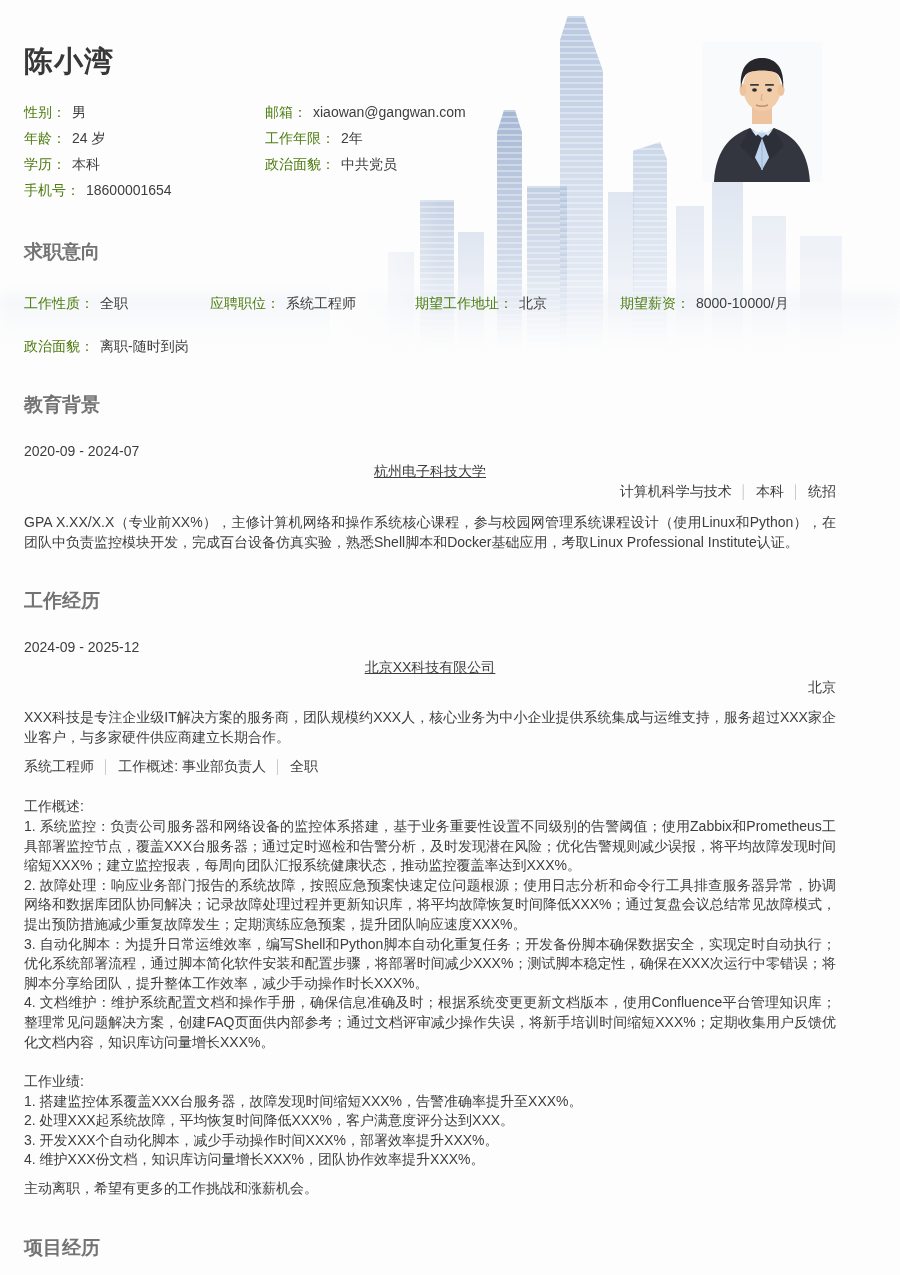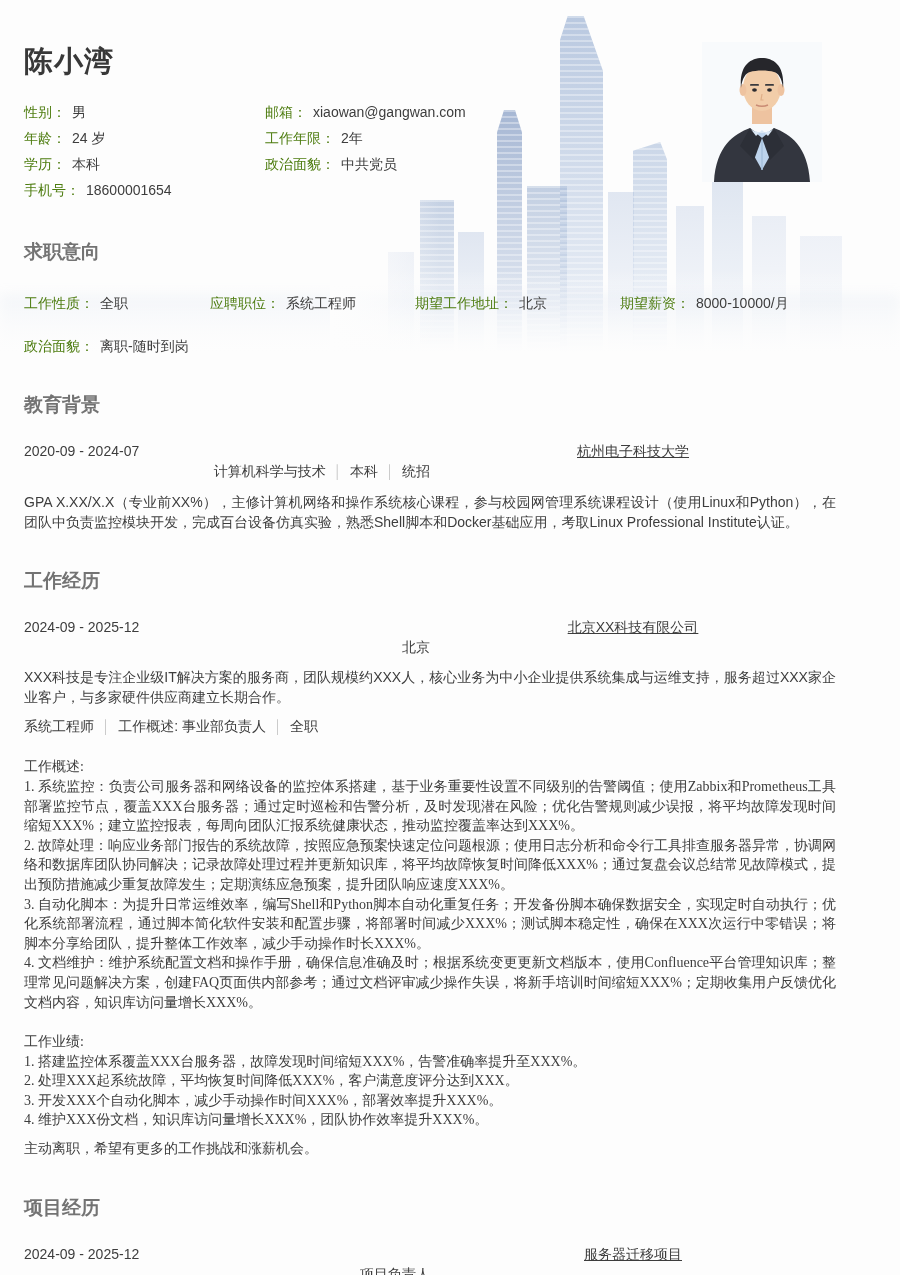--- a/index.html
+++ b/index.html
@@ -55,29 +55,29 @@
   .photo { position: absolute; top: 42px; right: 78px; width: 120px; height: 140px; background: #f7f9fb; overflow: hidden; }
 
   .section-title { font-size: 19px; font-weight: bold; color: #737373; margin-top: 36px; }
 
   .intent-row1 { margin-top: 28px; display: flex; font-size: 14px; line-height: 20px; }
   .intent-item1 { width: 186px; }
   .intent-item2 { width: 205px; }
   .intent-item3 { width: 205px; }
   .intent-row2 { margin-top: 23px; font-size: 14px; line-height: 20px; }
 
-  .entry-row { margin-top: 23px; display: grid; grid-template-columns: 1fr 1fr; font-size: 14px; line-height: 20px; align-items: baseline; }
+  .entry-row { margin-top: 23px; display: grid; grid-template-columns: 1fr; font-size: 14px; line-height: 20px; align-items: baseline; }
   .entry-left { text-align: left; }
   .entry-center { text-align: center; white-space: nowrap; text-decoration: underline; }
   .entry-right { text-align: right; white-space: nowrap; }
   .sep { color: #c8c8c8; margin: 0 8px; font-size: 13px; }
 
   .para { margin-top: 11px; font-size: 14px; line-height: 19.6px; color: #3d3d3d; text-align: justify; }
   .role-line { margin-top: 9px; font-size: 14px; line-height: 20px; }
-  .block { margin-top: 20px; font-size: 14px; line-height: 19.6px; text-align: justify; font-family: Liberation Serif, serif; }
+  .block { margin-top: 20px; font-size: 14px; line-height: 19.6px; text-align: justify; }
   .block .bl-line { }
   .leave { margin-top: 9px; font-size: 14px; line-height: 19.6px; }
 </style>
 </head>
 <body>
 
 <div class="hero-bg">
   <div class="bld b12"></div>
     <div class="bld b1">
       <div class="win"></div>

